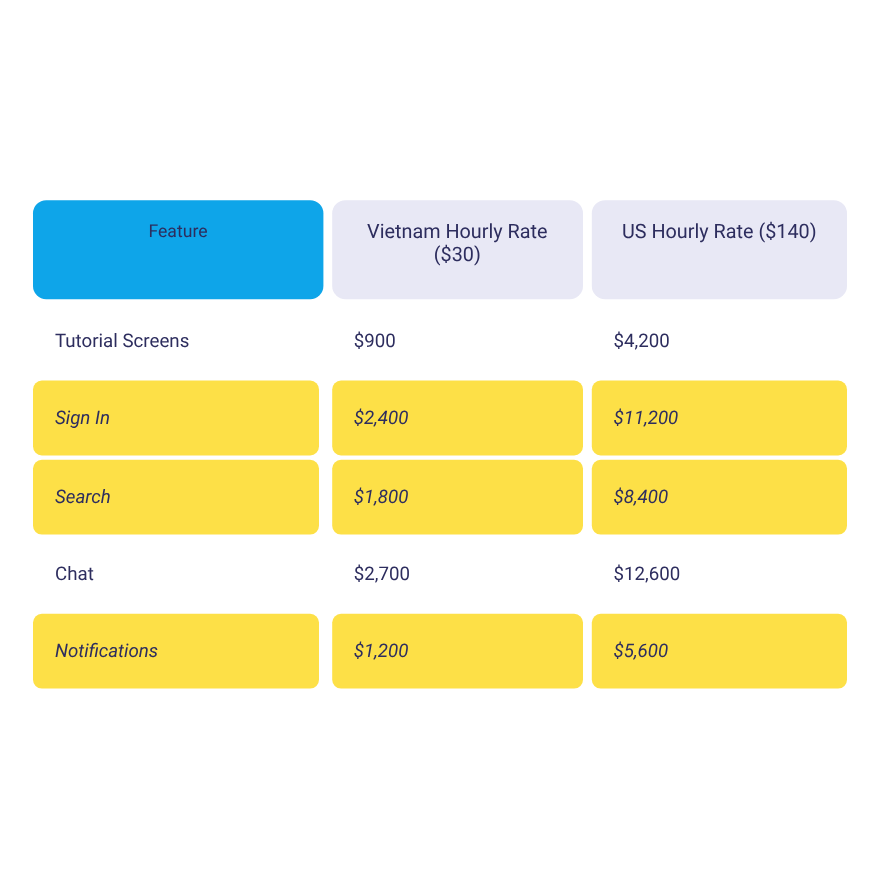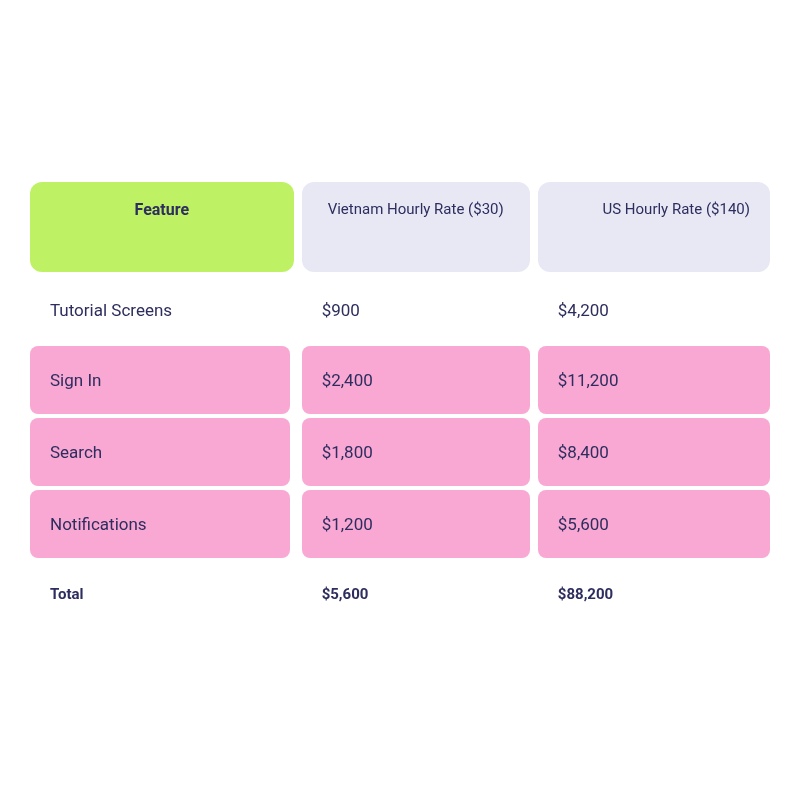--- a/index.html
+++ b/index.html
@@ -36,49 +36,48 @@
 
     .header-cell {
       background: #f0f0f8;
       border-radius: 12px;
       padding: 18px 20px;
       margin: 4px;
       display: block;
     }
 
     .header-cell.feature-header {
-      background: #bef264;
-      font-weight: 700;
+      background: #0ea5e9;
+      font-weight: 400;
       font-size: 16px;
       color: #2d2d5e;
       min-height: 90px;
     }
 
     .header-cell.rate-header {
       background: #e8e8f5;
       font-weight: 400;
-      font-size: 15px;
+      font-size: 18px;
       color: #2d2d5e;
       min-height: 90px;
     }
 
     .col-feature {
       width: 34%;
       padding-right: 8px;
     }
 
     .col-vn {
       width: 30%;
       padding: 0 4px;
     }
 
     .col-us {
       width: 30%;
       padding-left: 4px;
-      text-align: right;
     }
 
     .cell-inner {
       padding: 18px 20px;
       font-size: 17px;
       color: #2d2d5e;
       min-height: 68px;
       display: flex;
       align-items: center;
     }
@@ -97,22 +96,23 @@
     .feature-name.bold {
       font-weight: 700;
     }
 
     .value-cell {
       color: #2d2d5e;
     }
 
     
     .row-shaded .cell-inner {
-      background: #f9a8d4;
+      background: #fde047;
       border-radius: 8px;
+      font-style: italic;
     }
 
     .total-row .cell-inner {
       font-weight: 700;
       font-size: 15px;
       color: #2d2d5e;
     }
 
     .header-row .col-feature .header-cell {
       margin-left: 0;
@@ -179,41 +179,41 @@
               <span class="feature-name">Search</span>
             </div>
           </td>
           <td class="col-vn">
             <div class="cell-inner value-cell">$1,800</div>
           </td>
           <td class="col-us">
             <div class="cell-inner value-cell shaded">$8,400</div>
           </td>
         </tr>
+        <tr>
+          <td class="col-feature">
+            <div class="cell-inner ">
+              <span class="feature-name">Chat</span>
+            </div>
+          </td>
+          <td class="col-vn">
+            <div class="cell-inner value-cell">$2,700</div>
+          </td>
+          <td class="col-us">
+            <div class="cell-inner value-cell ">$12,600</div>
+          </td>
+        </tr>
         <tr class="row-shaded">
           <td class="col-feature">
             <div class="cell-inner shaded">
               <span class="feature-name">Notifications</span>
             </div>
           </td>
           <td class="col-vn">
             <div class="cell-inner value-cell">$1,200</div>
           </td>
           <td class="col-us">
             <div class="cell-inner value-cell shaded">$5,600</div>
-          </td>
-        </tr>
-        <tr class="total-row">
-          <td class="col-feature">
-            <div class="cell-inner ">
-              <span class="feature-name bold">Total</span>
-            </div>
-          </td>
-          <td class="col-vn">
-            <div class="cell-inner value-cell">$5,600</div>
-          </td>
-          <td class="col-us">
-            <div class="cell-inner value-cell ">$88,200</div>
           </td>
         </tr>
       </tbody>
   </table>
 </div>
 
 </body></html>

